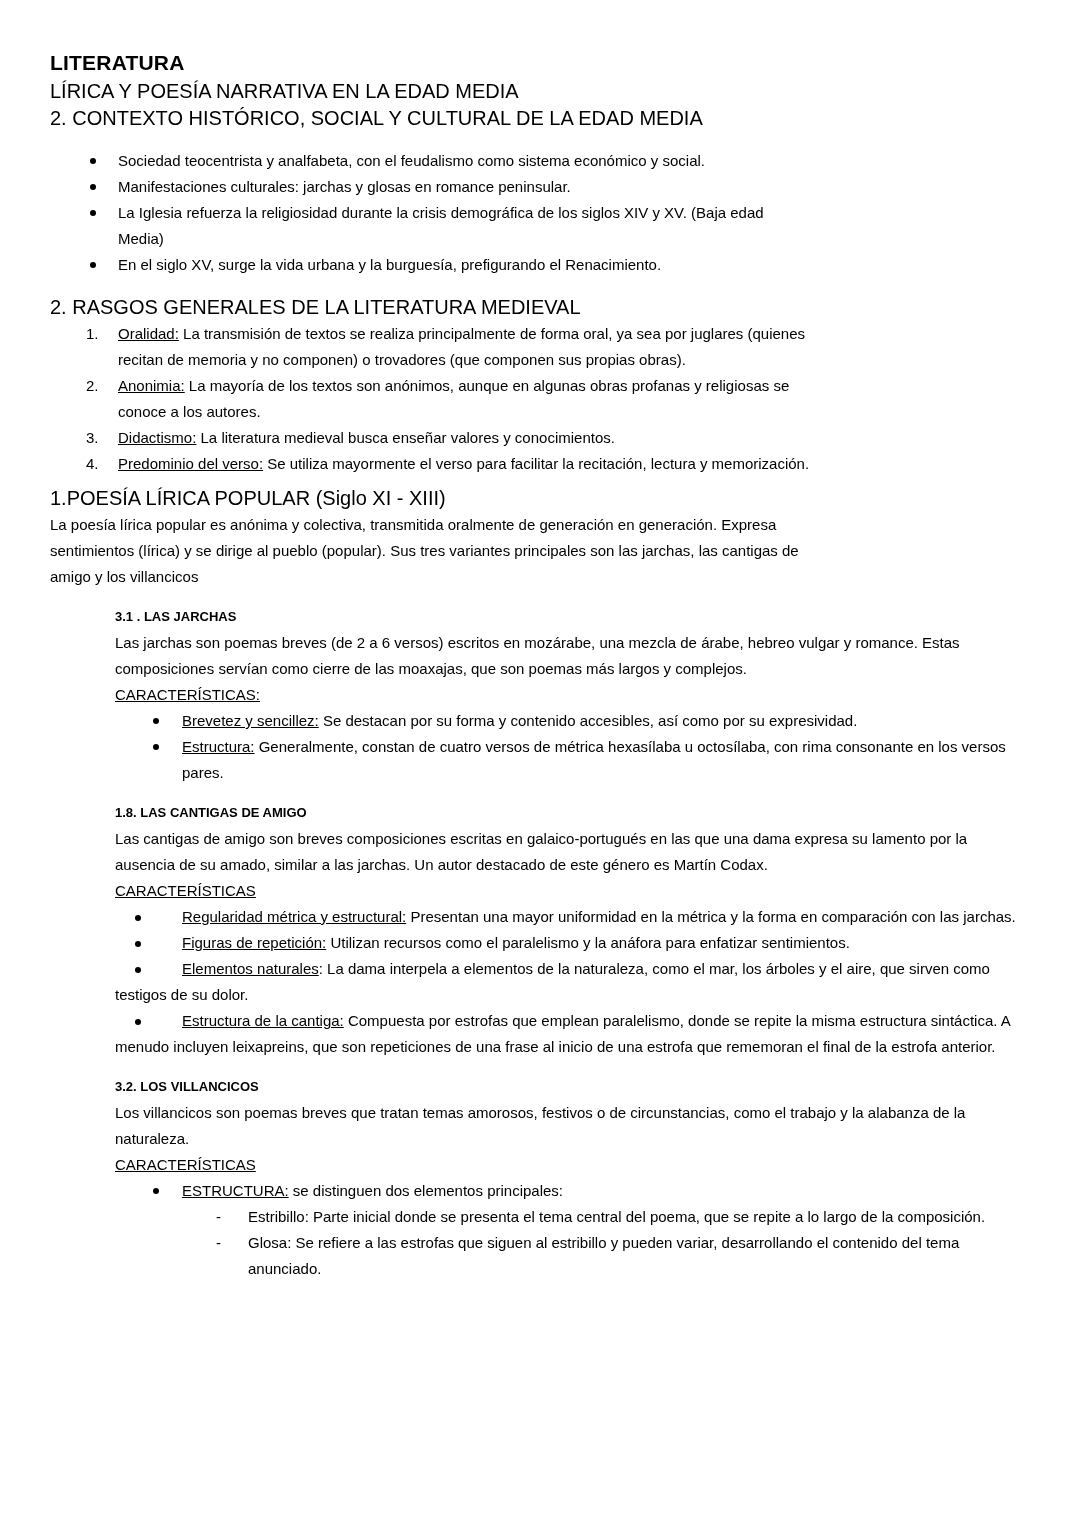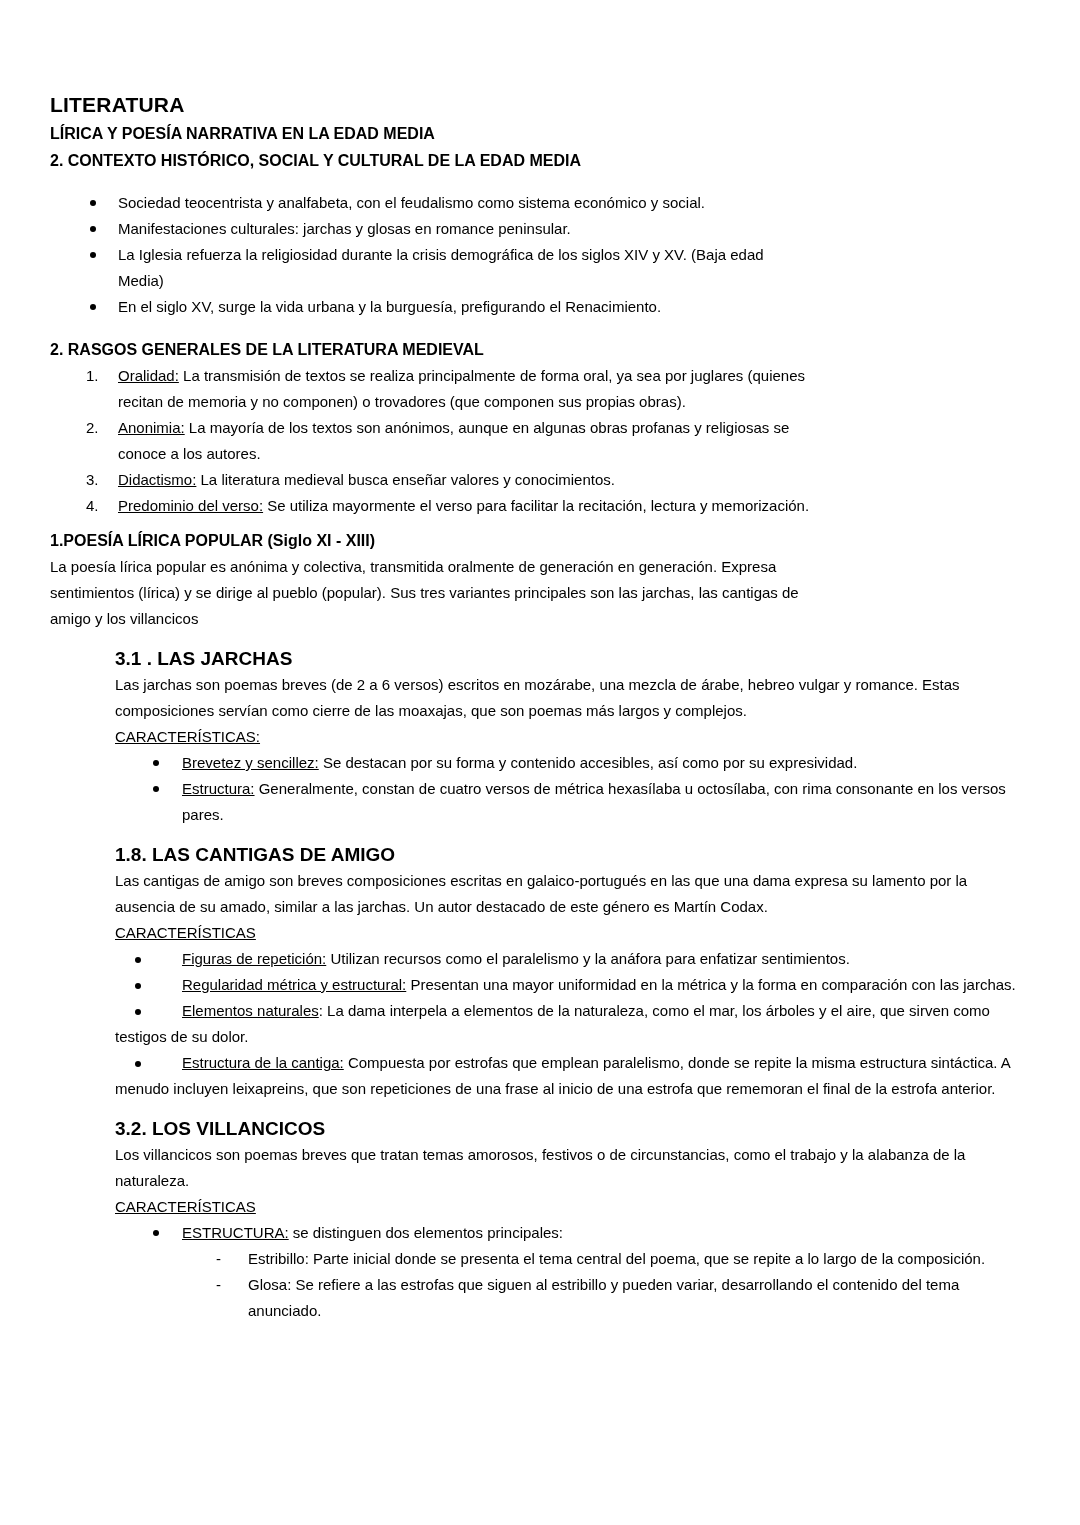--- a/index.html
+++ b/index.html
@@ -12,37 +12,37 @@
     height: 1525px;
     color: #000000;
     font-family: "Liberation Sans", sans-serif;
     font-size: 15px;
     line-height: 26px;
     overflow: hidden;
   }
   .doc {
     box-sizing: border-box;
     width: 860px;
-    padding: 90px 50px 0 50px;
+    padding: 48px 50px 0 50px;
   }
   h1, h2, h3, p, ul, ol, li { margin: 0; padding: 0; }
 
   .title {
     font-size: 21px;
     line-height: 30px;
     font-weight: bold;
     letter-spacing: .2px;
   }
   .h-main {
-    font-size: 16px;
+    font-size: 20px;
     line-height: 27px;
-    font-weight: bold;
+    font-weight: normal;
   }
   .h-sub {
-    font-size: 19px;
+    font-size: 13px;
     line-height: 26px;
     font-weight: bold;
   }
   .u { text-decoration: underline; }
 
   .g8  { height: 8px; }
   .g14 { height: 14px; }
   .g16 { height: 16px; }
 
   
@@ -170,22 +170,22 @@
       <li><span class="u">Estructura:</span><span> Generalmente, constan de cuatro versos de métrica hexasílaba u octosílaba, con rima consonante en los versos pares.</span></li>
     </ul>
   </div>
 
   <div class="g14"></div>
 
   <div class="sub">
     <h3 class="h-sub">1.8. LAS CANTIGAS DE AMIGO</h3>
     <p>Las cantigas de amigo son breves composiciones escritas en galaico-portugués en las que una dama expresa su lamento por la ausencia de su amado, similar a las jarchas. Un autor destacado de este género es Martín Codax.</p>
     <p><span class="u">CARACTERÍSTICAS</span></p>
+    <p class="flat-item"><span class="u">Regularidad métrica y estructural:</span><span> Presentan una mayor uniformidad en la métrica y la forma en comparación con las jarchas.</span></p>
     <p class="flat-item"><span class="u">Figuras de repetición:</span><span> Utilizan recursos como el paralelismo y la anáfora para enfatizar sentimientos.</span></p>
-    <p class="flat-item"><span class="u">Regularidad métrica y estructural:</span><span> Presentan una mayor uniformidad en la métrica y la forma en comparación con las jarchas.</span></p>
     <p class="flat-item"><span class="u">Elementos naturales</span><span>: La dama interpela a elementos de la naturaleza, como el mar, los árboles y el aire, que sirven como testigos de su dolor.</span></p>
     <p class="flat-item"><span class="u">Estructura de la cantiga:</span><span> Compuesta por estrofas que emplean paralelismo, donde se repite la misma estructura sintáctica. A menudo incluyen leixapreins, que son repeticiones de una frase al inicio de una estrofa que rememoran el final de la estrofa anterior.</span></p>
   </div>
 
   <div class="g14"></div>
 
   <div class="sub">
     <h3 class="h-sub">3.2. LOS VILLANCICOS</h3>
     <p>Los villancicos son poemas breves que tratan temas amorosos, festivos o de circunstancias, como el trabajo y la alabanza de la naturaleza.</p>
     <p><span class="u">CARACTERÍSTICAS</span></p>

